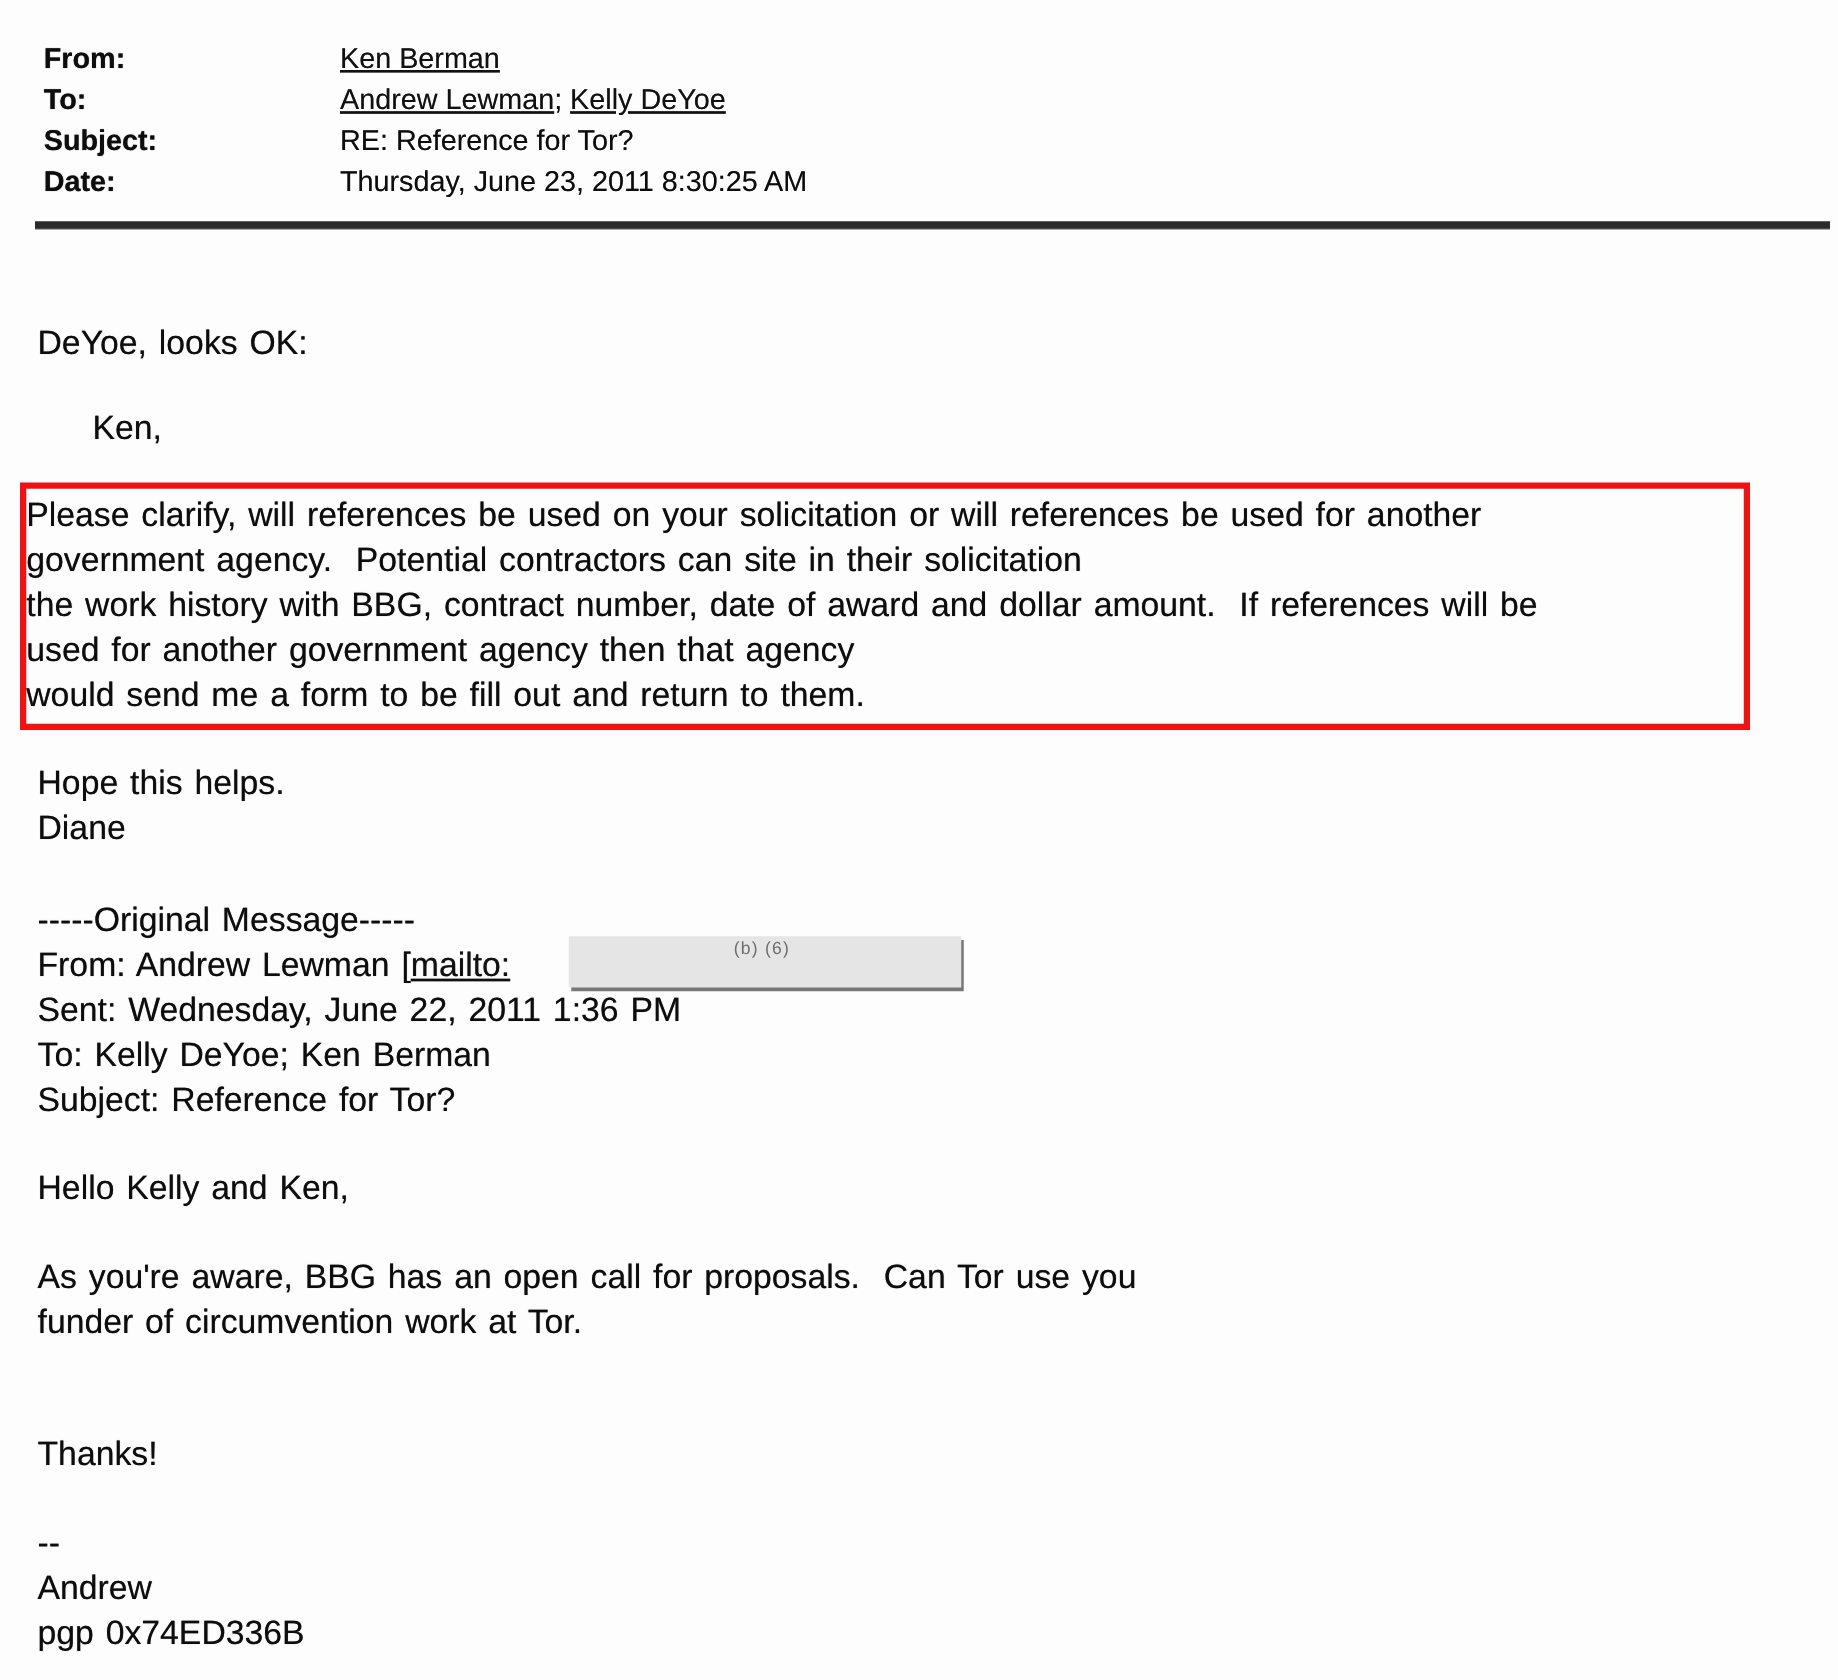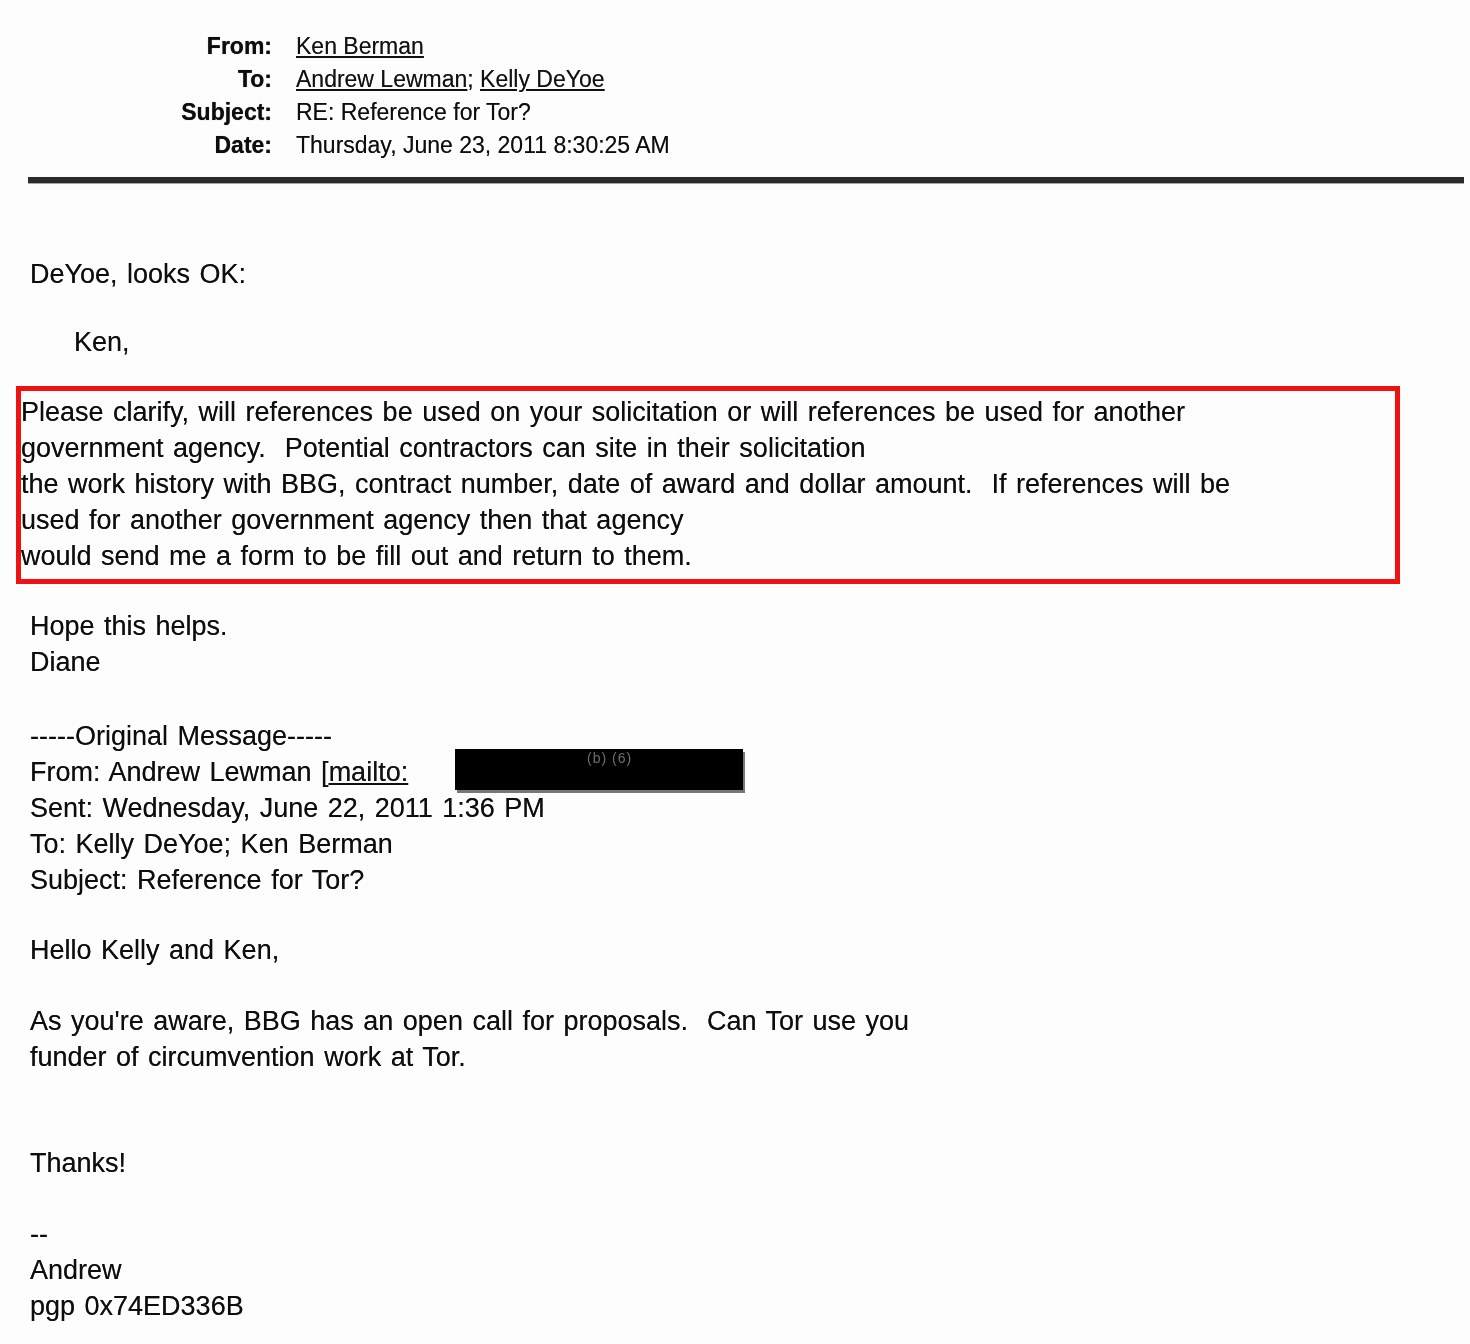--- a/index.html
+++ b/index.html
@@ -15,23 +15,22 @@
 
   
   .email-header {
     position: absolute; left: 35px; top: 30px;
     font-size: 23px; line-height: 33px;
   }
   .hdr-row { display: flex; }
   .hdr-label {
     width: 237px; font-weight: bold;
     text-shadow: 0 0 0.7px rgba(0,0,0,.8);
-    text-align: right;
   }
-  .hdr-value { text-shadow: 0 0 0.5px rgba(0,0,0,.55); margin-left: 24px; }
+  .hdr-value { text-shadow: 0 0 0.5px rgba(0,0,0,.55); }
   .email-link { text-decoration: underline; color: #111; cursor: pointer; }
 
   .header-separator {
     position: absolute; top: 177px; left: 28px; right: 6px;
     height: 6px; background: #2b2b2b;
     box-shadow: 0 1px 0 rgba(60,60,60,.45);
   }
 
   
   .bodytext {
@@ -57,22 +56,22 @@
     padding: 3px 7px 5px 0;
     font-size: 27px; line-height: 36px;
     word-spacing: 2px;
     text-shadow: 0 0 0.6px rgba(0,0,0,.65);
     background: transparent;
   }
 
   
   .redaction-bar {
     position: absolute; left: 455px; top: 749px;
-    width: 288px; height: 41px;
-    background: #000000;
+    width: 314px; height: 41px;
+    background: #e5e5e5;
     z-index: 3;
     box-shadow: 2px 3px 0 rgba(10,10,10,.55);
   }
   .redaction-label {
     position: absolute; left: 132px; top: 1px;
     font-size: 14px; line-height: 16px;
     color: #6e6e6e; letter-spacing: 1px;
     white-space: nowrap;
     text-shadow: none;
   }

